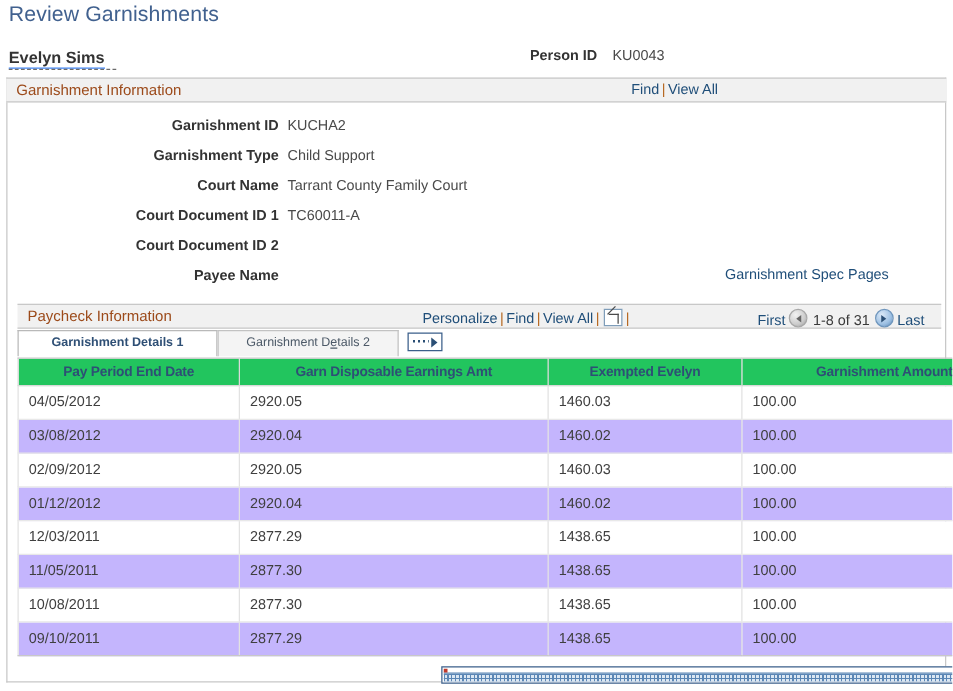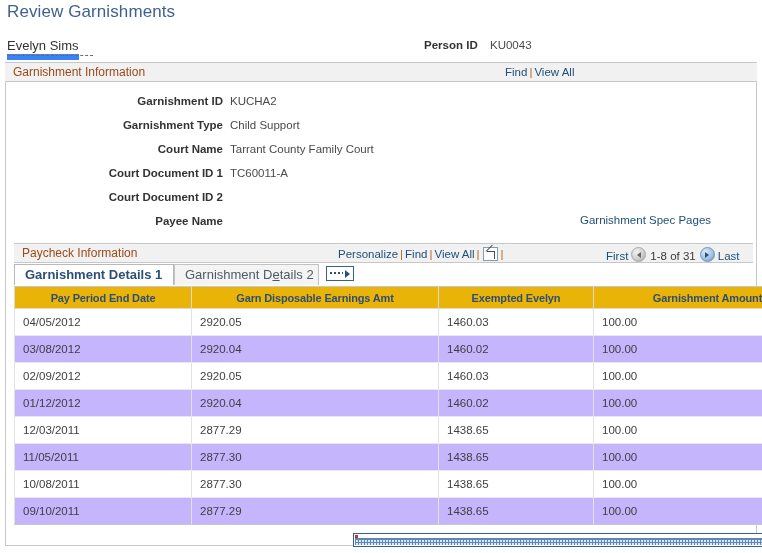--- a/index.html
+++ b/index.html
@@ -24,23 +24,23 @@
     color: #41618f;
     letter-spacing: .1px;
     white-space: nowrap;
   }
 
   
   .emp-name {
     position: absolute;
     left: 7px; top: 38px;
     font-size: 13px;
-    font-weight: normal;
+    font-weight: bold;
     color: #333333;
-    border-bottom: 6px solid #3b82f6;
+    border-bottom: 1px solid #3b82f6;
     padding-bottom: 1px;
     white-space: nowrap;
   }
   .emp-name-dash {
     position: absolute;
     left: 7px; top: 55px;
     width: 86px;
     border-bottom: 1px dashed #6b6b6b;
   }
   .person-id-label {
@@ -238,22 +238,22 @@
     position: absolute;
     left: 14px; top: 264px;
     width: 739px; height: 22px;
   }
   .tab {
     position: absolute;
     top: 0;
     height: 21px;
     line-height: 20px;
     box-sizing: border-box;
-    font-size: 13px;
-    text-align: left;
+    font-size: 10px;
+    text-align: center;
     border: 1px solid #c2c2c2;
     border-bottom: none;
     white-space: nowrap;
     padding: 0 10px;
   }
   .tab.active {
     background: #ffffff;
     color: #2e4f75;
     font-weight: bold;
     border-color: #b9b9b9;
@@ -290,21 +290,21 @@
   
   .grid {
     position: absolute;
     left: 14px; top: 286px;
     width: 739px;
     border-collapse: collapse;
     table-layout: fixed;
     font-size: 11.5px;
   }
   .grid th {
-    background: #eab308;
+    background: #22c55e;
     color: #2e4f75;
     font-weight: bold;
     font-size: 11px;
     font-family: "Liberation Sans Narrow", "Liberation Sans", sans-serif;
     height: 21px;
     padding: 0 8px;
     border: 1px solid #d9d9d9;
     border-top: 1px solid #c8c8c8;
     text-align: center;
     white-space: nowrap;

